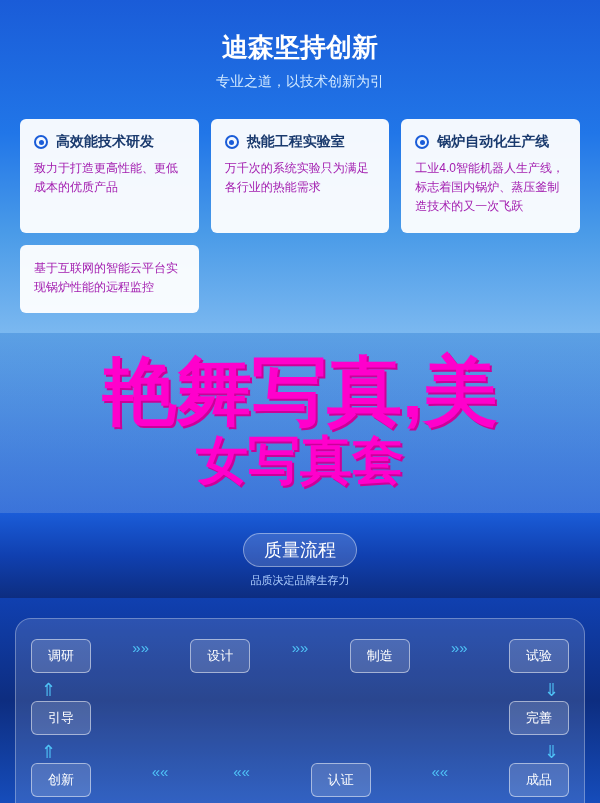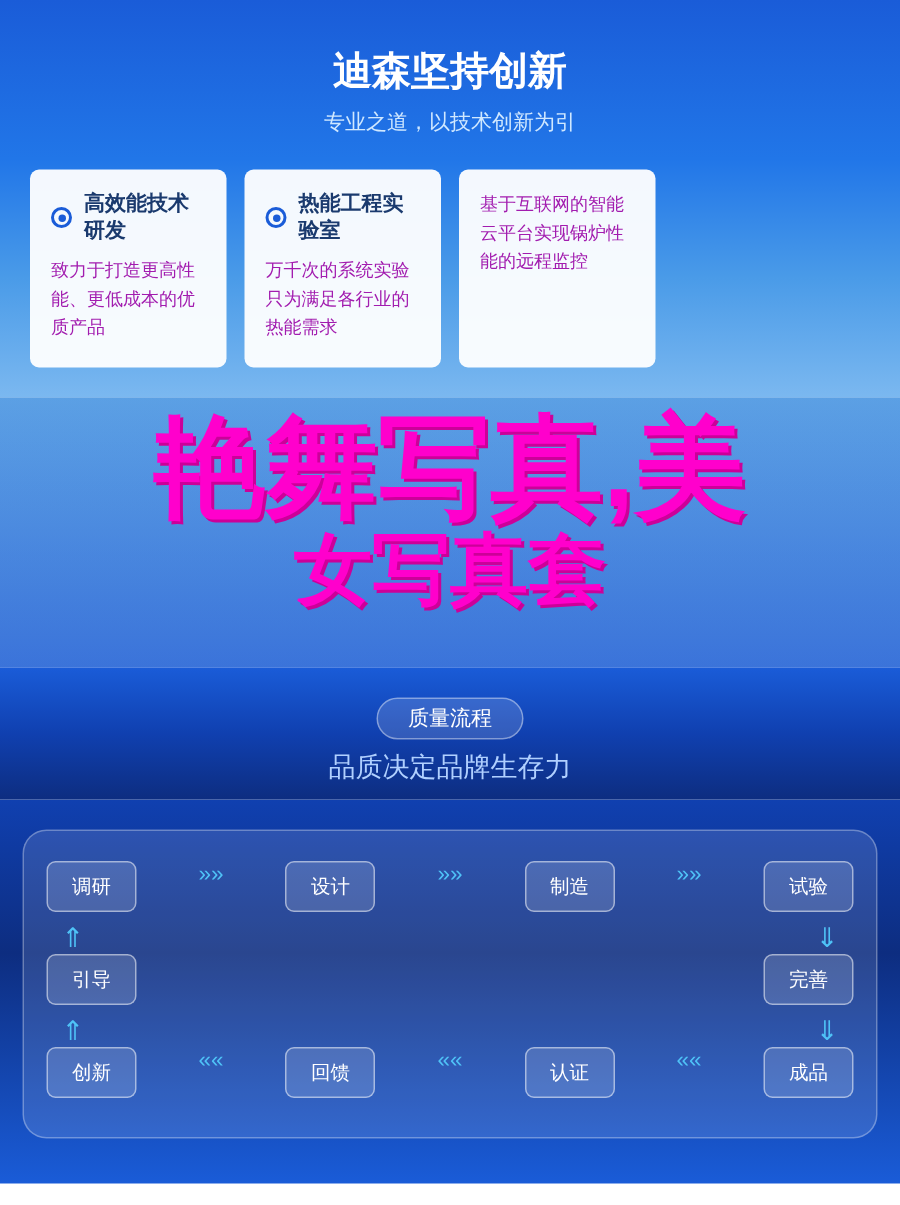--- a/index.html
+++ b/index.html
@@ -19,29 +19,29 @@
     }
     .main-title {
       font-size: 26px;
       font-weight: bold;
       color: #fff;
       margin-bottom: 8px;
     }
     .sub-title {
       font-size: 14px;
       color: #d0e8ff;
-      margin-bottom: 22px;
     }
 
     
     .cards-grid {
       display: grid;
-      grid-template-columns: 1fr 1fr 1fr 1fr;
+      grid-template-columns: 1fr 1fr 1fr;
       gap: 12px;
       margin-bottom: 0;
+      margin-top: 28px;
     }
     .card {
       background: rgba(255,255,255,0.95);
       border-radius: 6px;
       padding: 14px 14px 16px;
       text-align: left;
     }
     .card-header {
       display: flex;
       align-items: center;
@@ -106,27 +106,27 @@
       padding: 20px 20px 10px;
       text-align: center;
       position: relative;
     }
     .quality-badge {
       display: inline-block;
       background: rgba(255,255,255,0.15);
       border: 1px solid rgba(255,255,255,0.4);
       border-radius: 20px;
       padding: 4px 20px;
-      font-size: 14px;
+      font-size: 18px;
       color: #fff;
       margin-bottom: 6px;
       font-family: Liberation Serif, serif;
     }
     .quality-desc {
-      font-size: 18px;
+      font-size: 11px;
       color: #b0d0ff;
     }
 
     
     .process-section {
       background: linear-gradient(180deg, #1040b0 0%, #0d2d80 40%, #1a5cd8 100%);
       padding: 20px 15px 30px;
     }
     .process-box {
       background: rgba(255,255,255,0.12);
@@ -189,30 +189,37 @@
     </div>
 
     <div class="card">
       <div class="card-header">
         <div class="card-icon"></div>
         <span class="card-title">热能工程实验室</span>
       </div>
       <div class="card-desc">万千次的系统实验只为满足各行业的热能需求</div>
     </div>
 
+    <div class="card">
+      <div class="card-header">
+        <div class="card-icon"></div>
+        <span class="card-title">锅炉自动化生产线</span>
+      </div>
+      <div class="card-desc">工业4.0智能机器人生产线，标志着国内锅炉、蒸压釜制造技术的又一次飞跃</div>
+    </div>
 
     <div class="card">
       <div class="card-desc">基于互联网的智能云平台实现锅炉性能的远程监控</div>
     </div>
   </div>
 </div>
 
 <div class="overlay-section" style="height: 180px; position: relative; overflow: hidden; background: linear-gradient(180deg, #3a8de0 0%, #1a5cd8 100%);">
   <div style="position: absolute; top: 0; left: 0; width: 100%; height: 100%; background: linear-gradient(180deg, #aaccee 0%, #88aadd 100%); opacity: 0.3;"></div>
-  <div class="overlay-text" style="top: 5px;">
+  <div class="overlay-text" style="top: 17px;">
     <div class="overlay-big" style="font-size: 75px;">艳舞写真,美</div>
     <div class="overlay-big" style="font-size: 52px;">女写真套</div>
   </div>
 </div>
 
 <div class="quality-section">
   <div class="quality-badge">质量流程</div>
   <div class="quality-desc">品质决定品牌生存力</div>
 </div>
 
@@ -241,21 +248,20 @@
     </div>
 
     <div class="pg-connector-row" style="justify-content: space-between; padding: 0 10px;">
       <div class="pg-arrow-v" style="color:#4fc3f7; font-size:18px;">⇑</div>
       <div class="pg-arrow-v" style="color:#4fc3f7; font-size:18px;">⇓</div>
     </div>
 
     <div class="pg-row" style="justify-content: space-between;">
       <div class="pg-step">创新</div>
       <div class="pg-arrow-h" style="color:#4fc3f7;">««</div>
-      <div class="pg-step">回馈</div>
       <div class="pg-arrow-h" style="color:#4fc3f7;">««</div>
       <div class="pg-step">认证</div>
       <div class="pg-arrow-h" style="color:#4fc3f7;">««</div>
       <div class="pg-step">成品</div>
     </div>
 
   </div>
 </div>
 
 </body></html>

